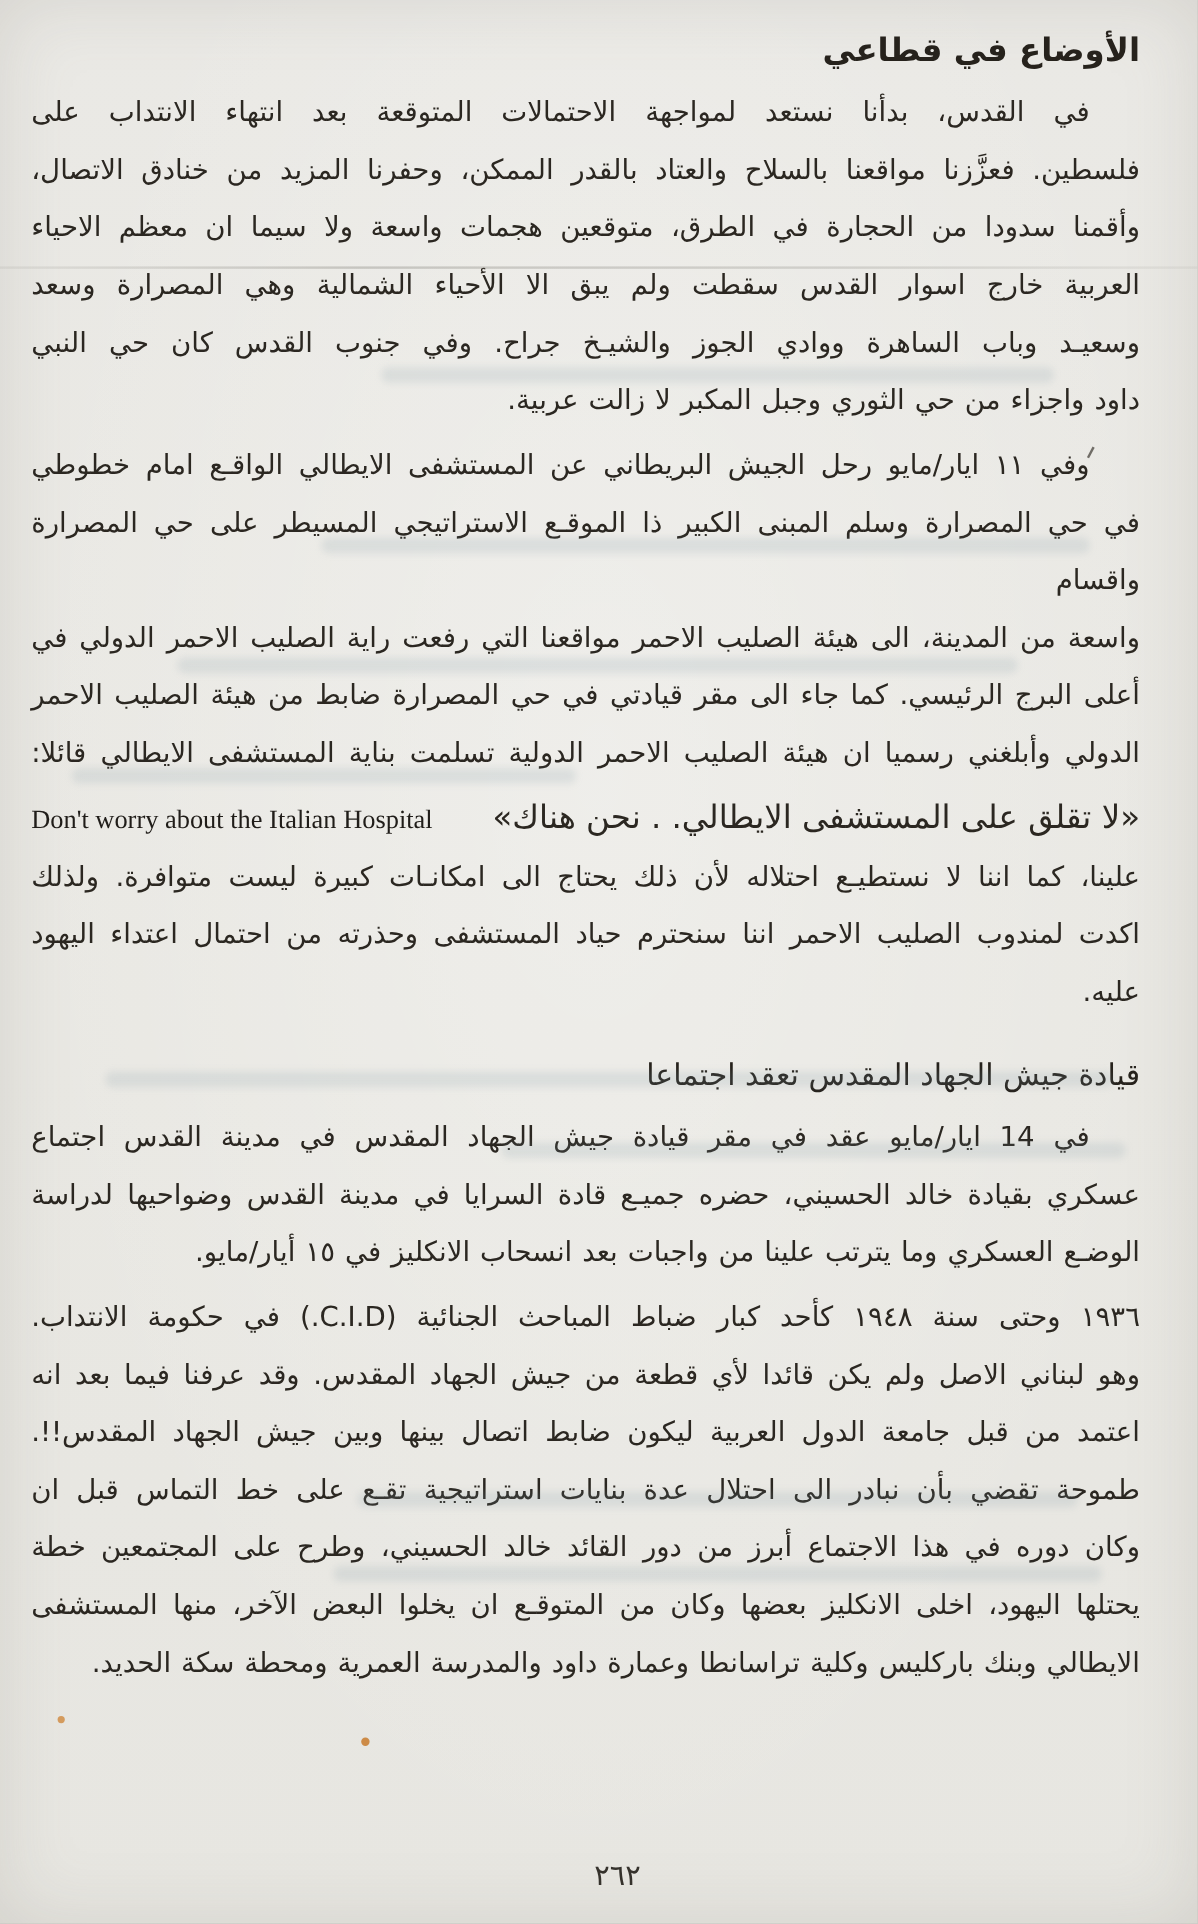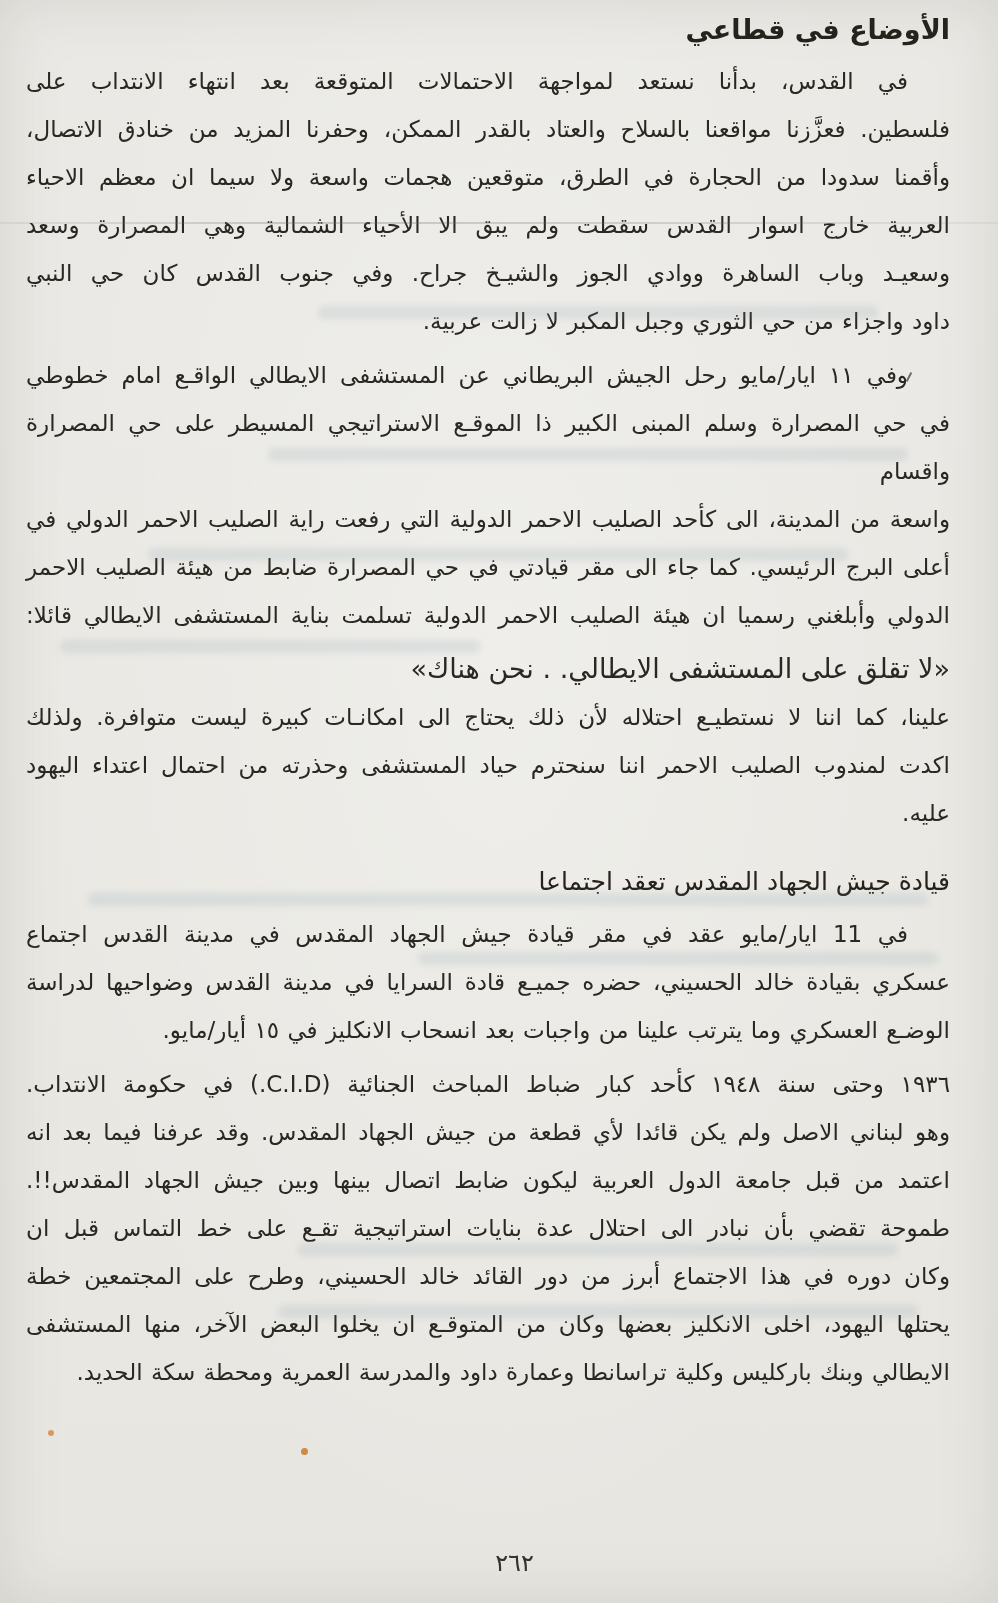--- a/index.html
+++ b/index.html
@@ -1,21 +1,21 @@
 <!DOCTYPE html>
 <html lang="ar" dir="rtl"><head>
 <meta charset="utf-8">
 <style>
   html,body{margin:0;padding:0;background:#cfcdc8;}
   .page{
     position:relative;
     width:998px;height:1603px;
     margin:0 auto;
     box-sizing:border-box;
-    padding:14px 48px 0 26px;
+    padding:27px 48px 0 26px;
     background:
       radial-gradient(ellipse at 50% 40%, rgba(255,255,255,0.25), rgba(0,0,0,0) 70%),
       linear-gradient(180deg,#eae9e5 0%, #e9e8e3 55%, #e7e6e1 100%);
     box-shadow:inset 0 0 60px rgba(120,115,105,0.18);
     direction:rtl;
     font-family:"DejaVu Sans", sans-serif;
     color:#2b2721;
     overflow:hidden;
   }
   .heading-1{
@@ -110,39 +110,40 @@
     <div class="line">فلسطين. فعزَّزنا مواقعنا بالسلاح والعتاد بالقدر الممكن، وحفرنا المزيد من خنادق الاتصال،</div>
     <div class="line">وأقمنا سدودا من الحجارة في الطرق، متوقعين هجمات واسعة ولا سيما ان معظم الاحياء</div>
     <div class="line">العربية خارج اسوار القدس سقطت ولم يبق الا الأحياء الشمالية وهي المصرارة وسعد</div>
     <div class="line">وسعيـد وباب الساهرة ووادي الجوز والشيـخ جراح. وفي جنوب القدس كان حي النبي</div>
     <div class="line last">داود واجزاء من حي الثوري وجبل المكبر لا زالت عربية.</div>
   </div>
 
   <div class="para">
     <div class="line indent">وفي ١١ ايار/مايو رحل الجيش البريطاني عن المستشفى الايطالي الواقـع امام خطوطي</div>
     <div class="line">في حي المصرارة وسلم المبنى الكبير ذا الموقـع الاستراتيجي المسيطر على حي المصرارة واقسام</div>
-    <div class="line">واسعة من المدينة، الى كأحد الصليب الاحمر الدولية التي رفعت راية الصليب الاحمر الدولي في</div>
+    <div class="line">واسعة من المدينة، الى هيئة الصليب الاحمر مواقعنا التي رفعت راية الصليب الاحمر الدولي في</div>
     <div class="line">أعلى البرج الرئيسي. كما جاء الى مقر قيادتي في حي المصرارة ضابط من هيئة الصليب الاحمر</div>
     <div class="line">الدولي وأبلغني رسميا ان هيئة الصليب الاحمر الدولية تسلمت بناية المستشفى الايطالي قائلا:</div>
   </div>
 
   <div class="quote-line">
     <span class="quote-ar">«لا تقلق على المستشفى الايطالي. . نحن هناك»</span>
+    <span class="quote-en">Don't worry about the Italian Hospital</span>
   </div>
 
   <div class="para">
     <div class="line">علينا، كما اننا لا نستطيـع احتلاله لأن ذلك يحتاج الى امكانـات كبيرة ليست متوافرة. ولذلك</div>
     <div class="line">اكدت لمندوب الصليب الاحمر اننا سنحترم حياد المستشفى وحذرته من احتمال اعتداء اليهود</div>
     <div class="line last">عليه.</div>
   </div>
 
   <h2 class="heading-2">قيادة جيش الجهاد المقدس تعقد اجتماعا</h2>
 
   <div class="para">
-    <div class="line indent">في 11 ايار/مايو عقد في مقر قيادة جيش الجهاد المقدس في مدينة القدس اجتماع</div>
+    <div class="line indent">في 14 ايار/مايو عقد في مقر قيادة جيش الجهاد المقدس في مدينة القدس اجتماع</div>
     <div class="line">عسكري بقيادة خالد الحسيني، حضره جميـع قادة السرايا في مدينة القدس وضواحيها لدراسة</div>
     <div class="line last">الوضـع العسكري وما يترتب علينا من واجبات بعد انسحاب الانكليز في ١٥ أيار/مايو.</div>
   </div>
 
   <div class="para">
     <div class="line">١٩٣٦ وحتى سنة ١٩٤٨ كأحد كبار ضباط المباحث الجنائية (C.I.D.) في حكومة الانتداب.</div>
     <div class="line">وهو لبناني الاصل ولم يكن قائدا لأي قطعة من جيش الجهاد المقدس. وقد عرفنا فيما بعد انه</div>
     <div class="line">اعتمد من قبل جامعة الدول العربية ليكون ضابط اتصال بينها وبين جيش الجهاد المقدس!!.</div>
     <div class="line">طموحة تقضي بأن نبادر الى احتلال عدة بنايات استراتيجية تقـع على خط التماس قبل ان</div>
     <div class="line">وكان دوره في هذا الاجتماع أبرز من دور القائد خالد الحسيني، وطرح على المجتمعين خطة</div>

